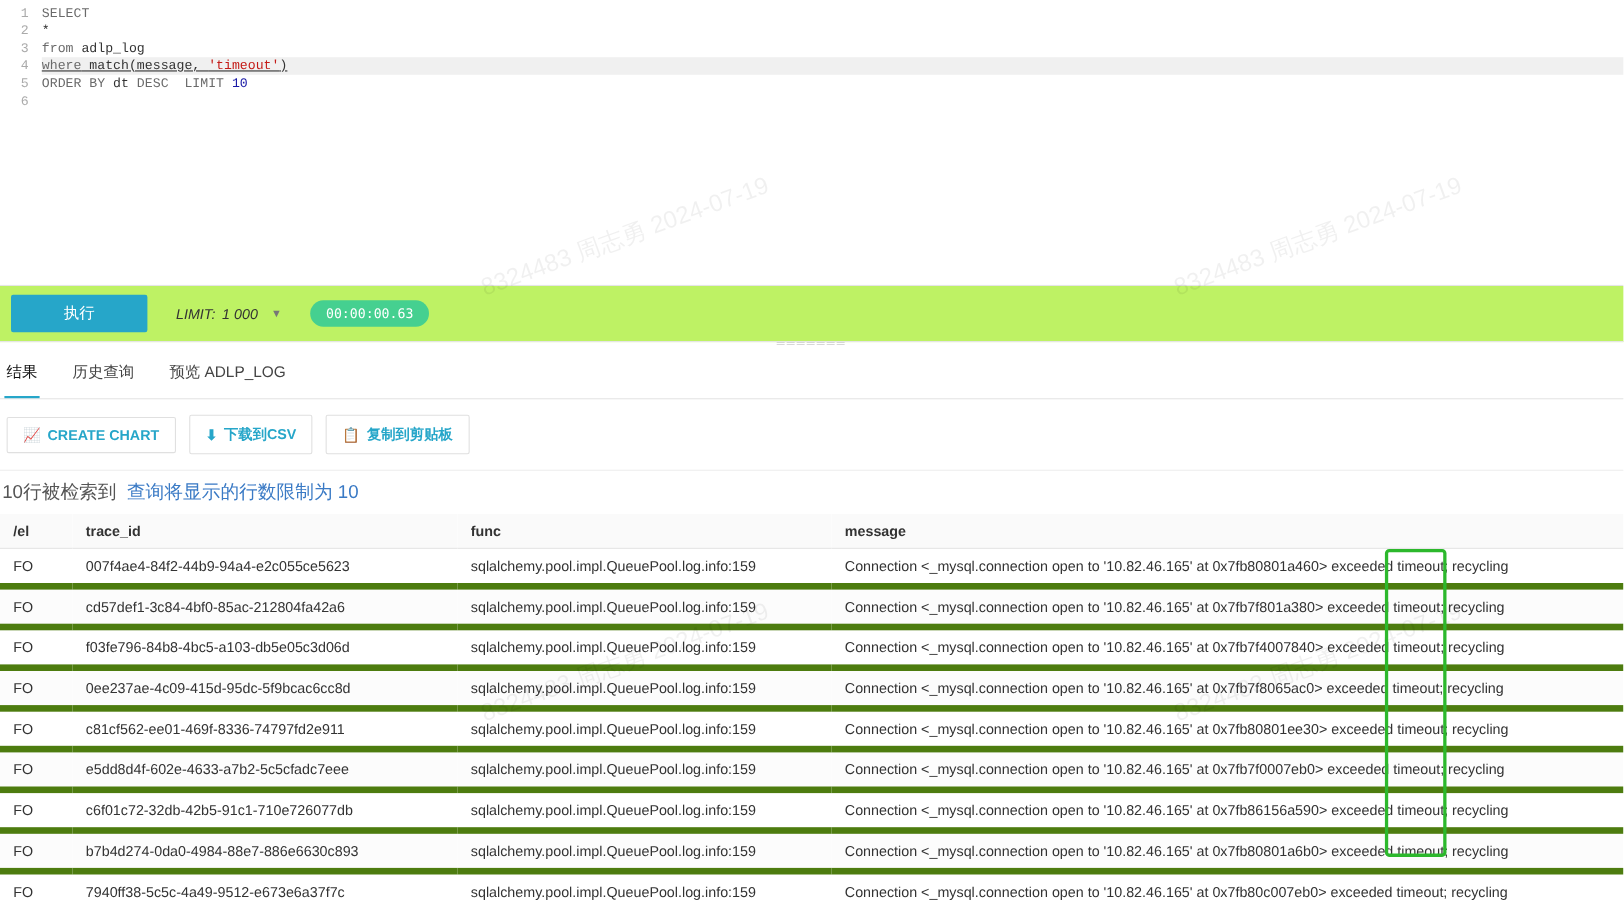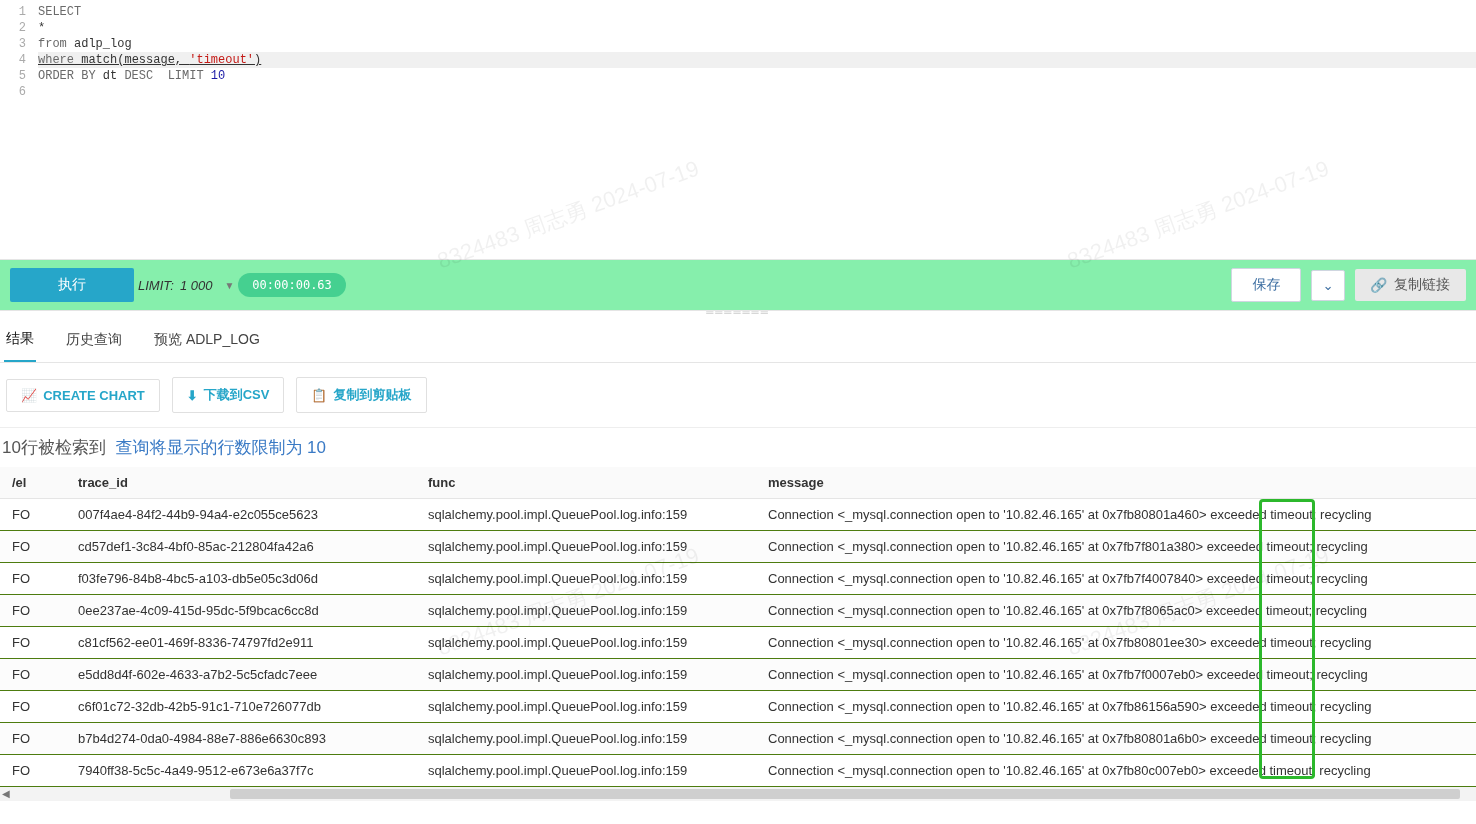--- a/index.html
+++ b/index.html
@@ -10,42 +10,42 @@
 .code-lines { flex: 1; white-space: pre; color: #333; }
 .kw { color: #6a6a6a; }
 .str { color: #c41a16; }
 .num { color: #1a1aa6; }
 .hl-line { background: #f0f0f0; display:inline-block; width:100%;text-decoration:underline; }
 .watermark { position: absolute; color: rgba(0,0,0,0.06); font-size: 22px; transform: rotate(-20deg); pointer-events: none; }
 .wm1 { left: 430px; top: 200px; }
 .wm2 { left: 1060px; top: 200px; }
 .wm3 { left: 430px; top: 600px; }
 .wm4 { left: 1060px; top: 600px; }
-.toolbar { display: flex; align-items: center; padding: 8px 10px; border-bottom: 1px solid #e5e5e5; background: #86efac; gap: 4px; }
+.toolbar { display: flex; align-items: center; padding: 8px 10px; border-bottom: 1px solid #e5e5e5; background: #bef264; gap: 26px; }
 .btn-run { background: #26a6c9; color: #fff; border: none; padding: 8px 48px; border-radius: 2px; font-size: 14px; cursor: pointer; }
 .limit-sel { display: flex; align-items: center; gap: 6px; font-size: 13px; color: #333; cursor: pointer; font-style: italic; }
 .chev { font-size: 10px; color: #777; margin-left: 6px; }
 .time-pill { background: #45d090; color: #fff; padding: 5px 14px; border-radius: 14px; font-family: monospace; font-size: 12px; }
 .toolbar-right { margin-left: auto; display: flex; gap: 10px; align-items: center; }
 .btn-save { border: 1px solid #cfd6e0; background: #fff; color: #3a6ca0; padding: 7px 20px; border-radius: 2px; font-size: 14px; cursor: pointer; }
 .btn-save-drop { border: 1px solid #cfd6e0; background: #fff; color: #3a6ca0; padding: 7px 10px; border-radius: 2px; cursor: pointer; }
 .btn-copylink { border: none; background: #e8e8e8; color: #555; padding: 7px 16px; border-radius: 2px; font-size: 14px; cursor: pointer; display:flex; align-items:center; gap:6px; }
 .drag-handle { text-align: center; color: #ccc; font-size: 10px; letter-spacing: 2px; margin-top: -4px; }
-.tabs { display: flex; gap: 28px; padding: 12px 4px 0 4px; border-bottom: 1px solid #e5e5e5; font-size: 14px; align-items: center; }
+.tabs { display: flex; gap: 28px; padding: 12px 4px 0 4px; border-bottom: 1px solid #e5e5e5; font-size: 14px; }
 .tab { padding: 0 2px 12px 2px; cursor: pointer; color: #444; }
 .tab.active { color: #111; border-bottom: 2px solid #26a6c9; }
 .res-toolbar { display: flex; align-items: center; padding: 14px 6px; gap: 12px; border-bottom: 1px solid #eee; }
 .btn-light { border: 1px solid #e0e0e0; background: #fff; padding: 8px 14px; border-radius: 2px; font-size: 13px; color: #26a6c9; cursor: pointer; display: flex; align-items:center; gap:6px; font-weight:600; }
 .filter-box { flex: 1; }
 .filter-box input { width: 100%; border: 1px solid #e5e5e5; padding: 8px 12px; font-size: 13px; outline: none; }
 .row-info { padding: 8px 2px 8px 2px; font-size: 17px; color: #555; }
 .row-info a { color: #3a7ac5; text-decoration: none; }
 .results { overflow: auto; position: relative; }
 table { border-collapse: collapse; width: 100%; table-layout: fixed; }
-th, td { text-align: left; padding: 8px 12px; font-size: 13px; white-space: nowrap; overflow: hidden; border-bottom: 1px solid #4d7c0f; }
+th, td { text-align: left; padding: 8px 12px; font-size: 13px; white-space: nowrap; overflow: hidden; border-bottom: 6px solid #4d7c0f; }
 th { font-weight: 600; color: #333; background: #fafafa; border-bottom: 1px solid #e5e5e5; }
 tr:nth-child(even) td { background: #fcfcfc; }
 .col-vel { width: 66px; }
 .col-trace { width: 350px; }
 .col-func { width: 340px; }
 .hand-box { position: absolute; border: 3px solid #2cb82c; border-radius: 4px; width: 56px; height: 280px; pointer-events:none; }
 .scrollbar-h { height: 14px; background: #f3f3f3; position: relative; }
 .scroll-arrow-l { position:absolute; left:2px; top:1px; font-size:10px; color:#777; }
 .scroll-thumb { position:absolute; left:230px; top:2px; height:10px; width:1230px; background:#cfcfcf; border-radius:2px; }
 </style>
@@ -74,28 +74,20 @@
 </div>
 
 <div class="toolbar">
   <button class="btn-run">执行</button>
   <div class="limit-sel">
     <span>LIMIT:</span>
     <span>1 000</span>
     <span class="chev">▼</span>
   </div>
   <span class="time-pill">00:00:00.63</span>
-  <div class="toolbar-right">
-    <button class="btn-save">保存</button>
-    <button class="btn-save-drop"><span>⌄</span></button>
-    <button class="btn-copylink">
-      <span>🔗</span>
-      <span>复制链接</span>
-    </button>
-  </div>
 </div>
 <div class="drag-handle">═══════</div>
 
 <div class="tabs">
   <div class="tab active">结果</div>
   <div class="tab">历史查询</div>
   <div class="tab">预览 ADLP_LOG</div>
 </div>
 
 <div class="res-toolbar">

